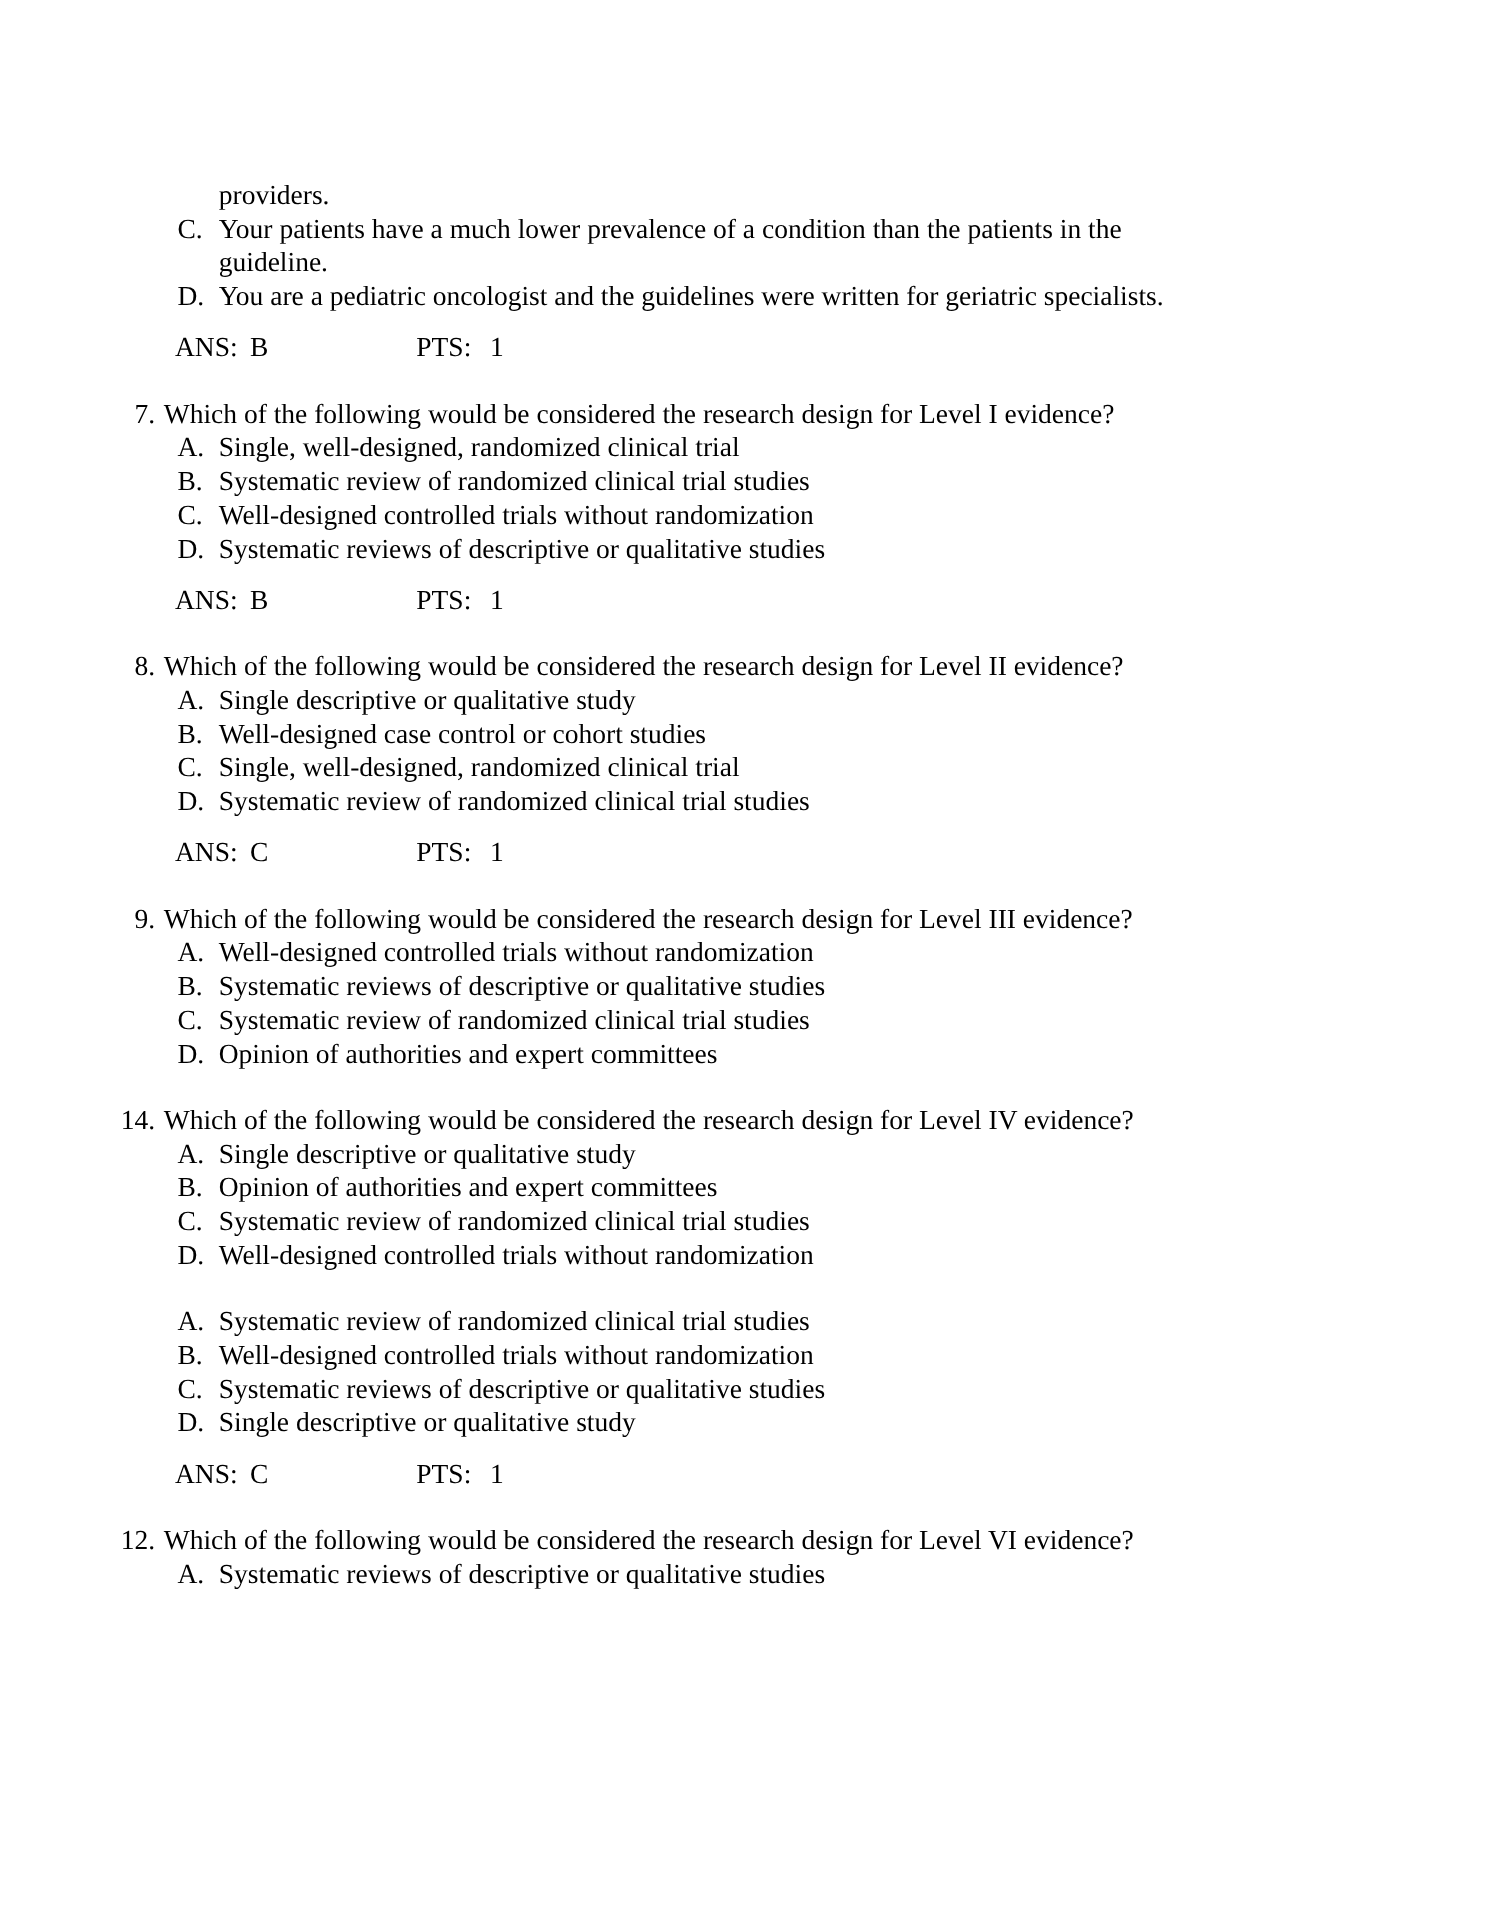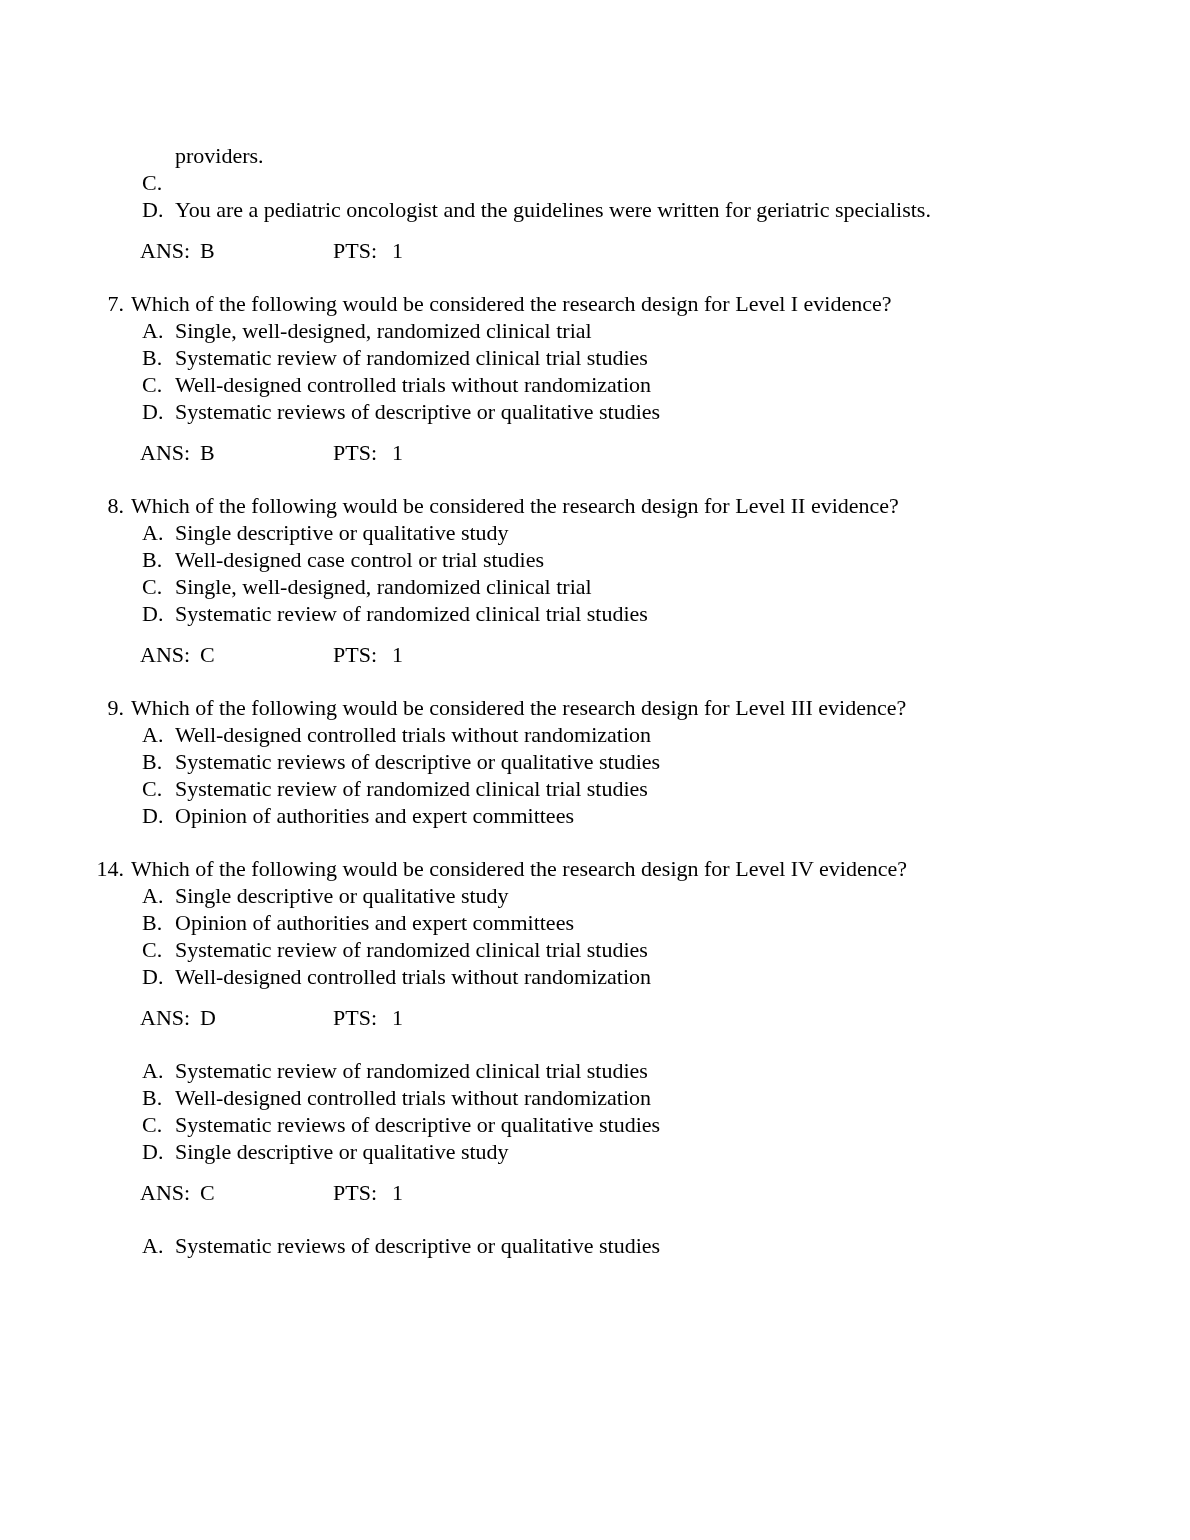--- a/index.html
+++ b/index.html
@@ -40,20 +40,21 @@
   <div class="content">
 
     <div class="question first">
       <div class="opt-row">
         <div class="opt-letter"></div>
         <div class="opt-text">providers.</div>
       </div>
       <div class="opt-list">
         <div class="opt-row">
           <div class="opt-letter">C.</div>
+          <div class="opt-text">Your patients have a much lower prevalence of a condition than the patients in the guideline.</div>
         </div>
         <div class="opt-row">
           <div class="opt-letter">D.</div>
           <div class="opt-text">You are a pediatric oncologist and the guidelines were written for geriatric specialists.</div>
         </div>
       </div>
       <div class="answer-row">
         <span class="ans-label">ANS:</span><span class="ans-value">B</span><span class="pts-label">PTS:</span><span class="pts-value">1</span>
       </div>
     </div>
@@ -96,21 +97,21 @@
       <div class="q-text">Which of the following would be considered the research design for Level II evidence?</div>
     </div>
     <div class="opt-list">
   <div class="opt-row">
     <div class="opt-letter">A.</div>
     <div class="opt-text">Single descriptive or qualitative study</div>
   </div>
 
   <div class="opt-row">
     <div class="opt-letter">B.</div>
-    <div class="opt-text">Well-designed case control or trial studies</div>
+    <div class="opt-text">Well-designed case control or cohort studies</div>
   </div>
 
   <div class="opt-row">
     <div class="opt-letter">C.</div>
     <div class="opt-text">Single, well-designed, randomized clinical trial</div>
   </div>
 
   <div class="opt-row">
     <div class="opt-letter">D.</div>
     <div class="opt-text">Systematic review of randomized clinical trial studies</div>
@@ -168,23 +169,20 @@
   <div class="opt-row">
     <div class="opt-letter">C.</div>
     <div class="opt-text">Systematic review of randomized clinical trial studies</div>
   </div>
 
   <div class="opt-row">
     <div class="opt-letter">D.</div>
     <div class="opt-text">Well-designed controlled trials without randomization</div>
   </div>
 </div>
-    <div class="answer-row">
-      <span class="ans-label">ANS:</span><span class="ans-value">D</span><span class="pts-label">PTS:</span><span class="pts-value">1</span>
-    </div>
   </div>
 
   <div class="question">
     <div class="opt-list">
   <div class="opt-row">
     <div class="opt-letter">A.</div>
     <div class="opt-text">Systematic review of randomized clinical trial studies</div>
   </div>
 
   <div class="opt-row">
@@ -201,20 +199,24 @@
     <div class="opt-letter">D.</div>
     <div class="opt-text">Single descriptive or qualitative study</div>
   </div>
 </div>
     <div class="answer-row">
       <span class="ans-label">ANS:</span><span class="ans-value">C</span><span class="pts-label">PTS:</span><span class="pts-value">1</span>
     </div>
   </div>
 
   <div class="question">
+    <div class="q-row">
+      <div class="q-num">12.</div>
+      <div class="q-text">Which of the following would be considered the research design for Level VI evidence?</div>
+    </div>
     <div class="opt-list">
   <div class="opt-row">
     <div class="opt-letter">A.</div>
     <div class="opt-text">Systematic reviews of descriptive or qualitative studies</div>
   </div>
 </div>
 
   </div>
 </div>
 

